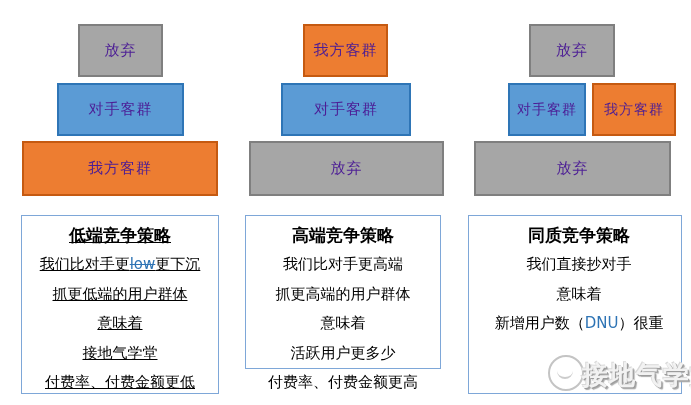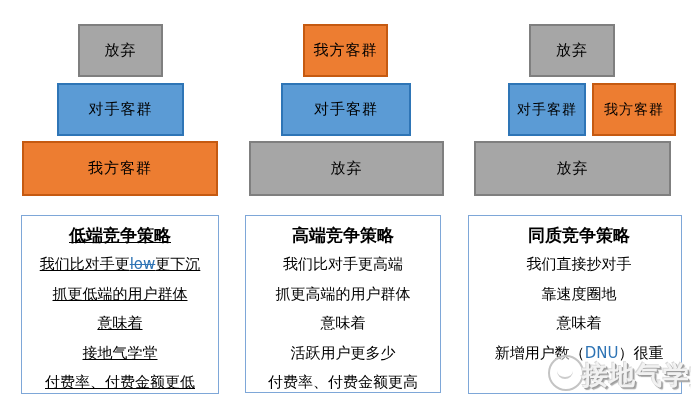--- a/index.html
+++ b/index.html
@@ -3,21 +3,21 @@
 <meta charset="utf-8">
 <style>
   html,body{margin:0;padding:0;background:#ffffff;}
   body{font-family:"DejaVu Sans","Liberation Sans",sans-serif;}
   .canvas{position:relative;width:691px;height:405px;background:#ffffff;overflow:hidden;}
 
   
   .block{
     position:absolute;
     display:flex;align-items:center;justify-content:center;
-    color:#000000;font-size:15px;letter-spacing:1px;
+    color:#4c1d95;font-size:15px;letter-spacing:1px;
     box-sizing:border-box;
   }
   .block.gray{background:#a6a6a6;border:2px solid #7f7f7f;}
   .block.blue{background:#5b9bd5;border:2px solid #2e75b6;}
   .block.orange{background:#ed7d31;border:2px solid #c55a11;}
 
   
   .sbox{
     position:absolute;
     box-sizing:border-box;
@@ -91,33 +91,32 @@
 
   <div class="sbox" style="left:21px;top:215px;width:198px;height:179px;text-decoration:underline;">
     <div class="title">低端竞争策略</div>
     <div class="line"><span>我们比对手更</span><span class="struck">low</span><span>更下沉</span></div>
     <div class="line">抓更低端的用户群体</div>
     <div class="line">意味着</div>
     <div class="line">接地气学堂</div>
     <div class="line">付费率、付费金额更低</div>
   </div>
 
-  <div class="sbox" style="left:245px;top:215px;width:196px;height:178px;">
+  <div class="sbox" style="left:245px;top:215px;width:196px;height:154px;">
     <div class="title">高端竞争策略</div>
     <div class="line">我们比对手更高端</div>
     <div class="line">抓更高端的用户群体</div>
     <div class="line">意味着</div>
     <div class="line">活跃用户更多少</div>
     <div class="line">付费率、付费金额更高</div>
   </div>
 
   <div class="sbox" style="left:468px;top:215px;width:214px;height:179px;padding-left:8px;">
     <div class="title">同质竞争策略</div>
     <div class="line">我们直接抄对手</div>
-    <div class="line">靠速度圈地</div>
     <div class="line">意味着</div>
     <div class="line"><span>新增用户数（</span><span class="hl">DNU</span><span>）很重</span></div>
   </div>
 
   <div class="watermark">
     <div class="wm-logo"></div>
     <div class="wm-text">接地气学堂</div>
   </div>
 
 </div>

